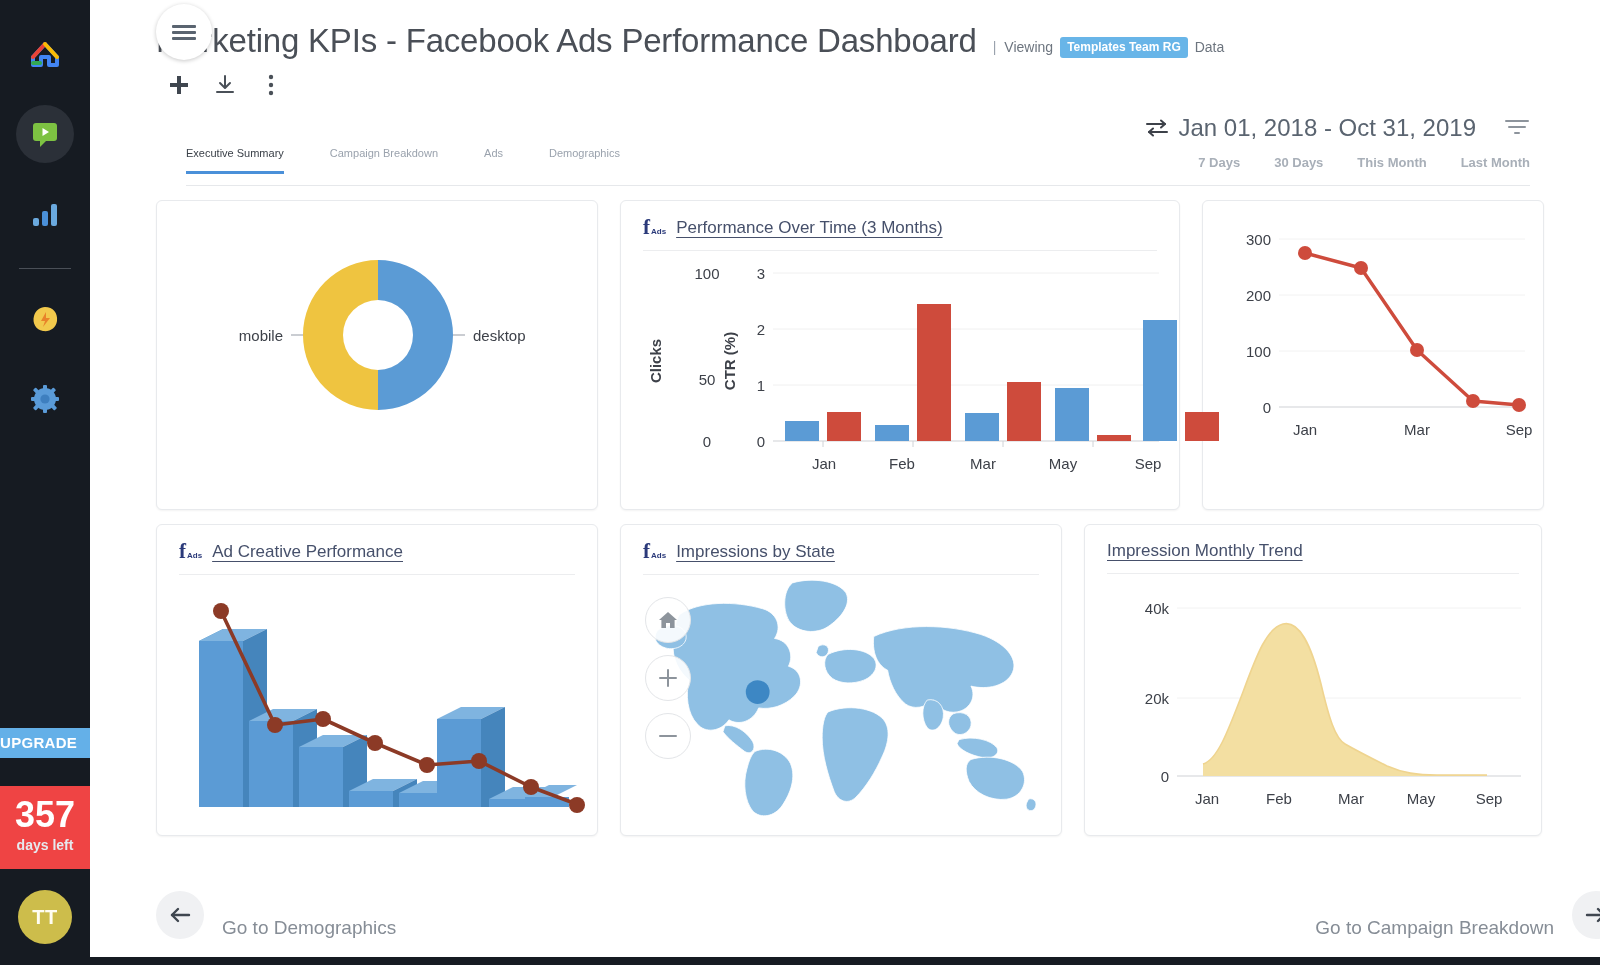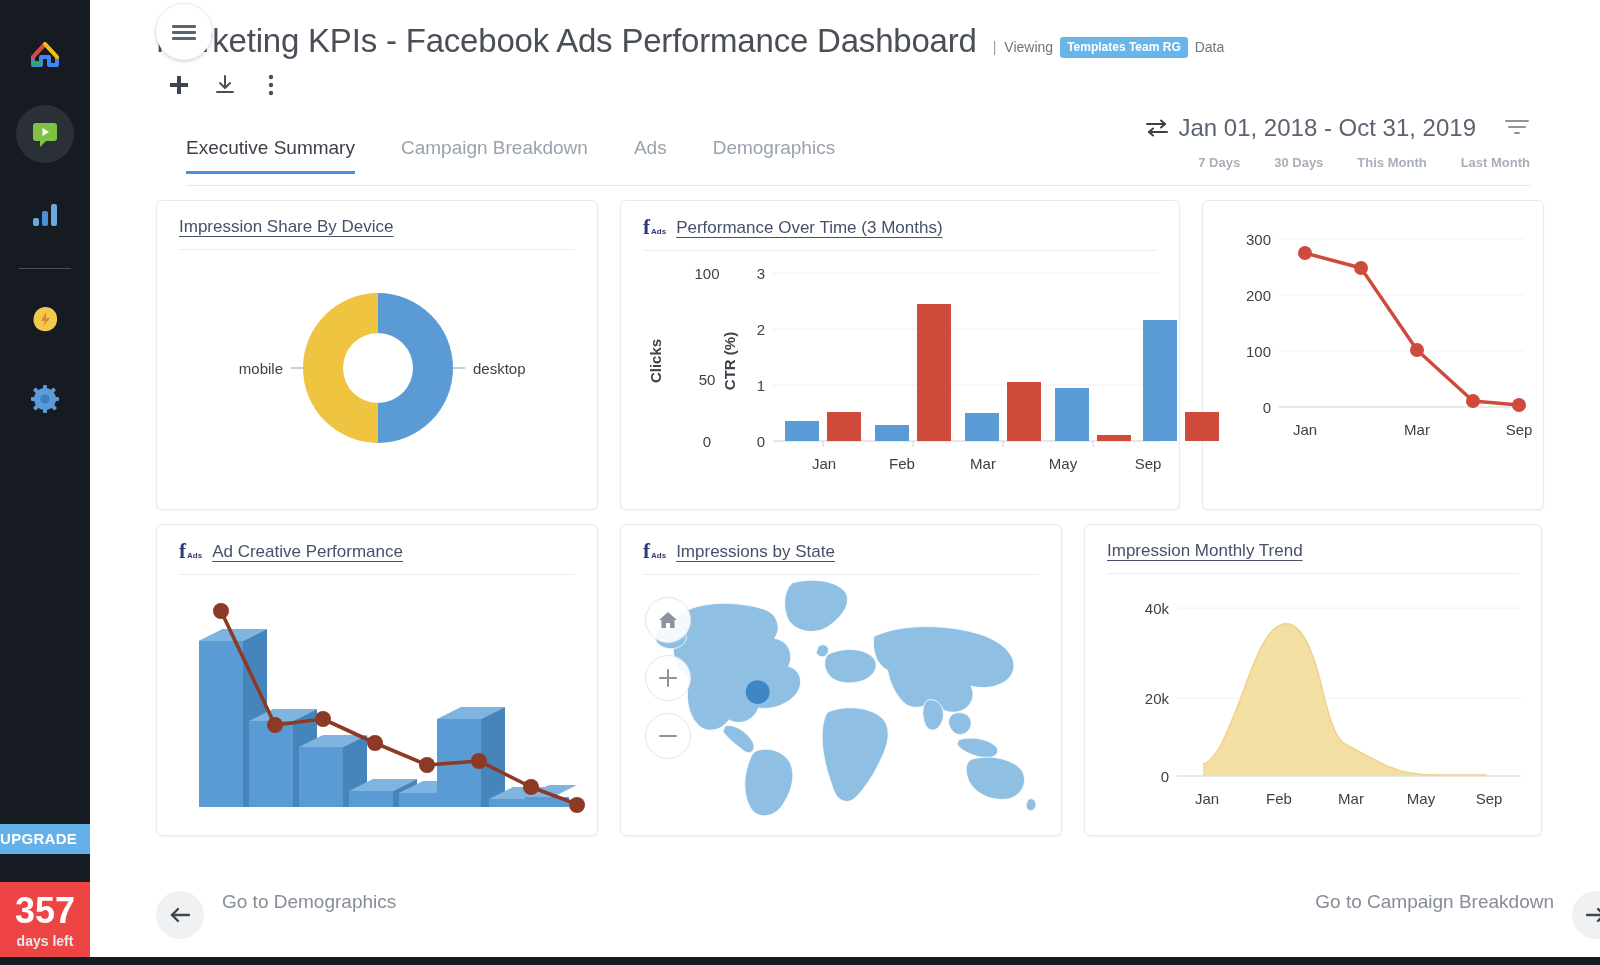--- a/index.html
+++ b/index.html
@@ -80,21 +80,21 @@
 
   
   .bar-row { position: relative; margin-top: 16px; height: 72px; }
   .daterange {
     position:absolute; right: 84px; top: 0;
     display:flex; align-items:center; gap: 9px;
     font-size: 24px; color: #5a6470; white-space:nowrap;
   }
   .filter-icon { position:absolute; right: 30px; top: 2px; }
   .tabs { position:absolute; left: 30px; bottom: 12px; display:flex; gap: 46px; }
-  .tab { font-size: 19px; color:#9aa2ad; padding-bottom: 12px; white-space: nowrap; }
+  .tab { font-size: 11px; color:#9aa2ad; padding-bottom: 12px; white-space: nowrap; }
   .tab.active { color:#3b4149; border-bottom: 3px solid #4a90d9; }
   .presets { position:absolute; right: 30px; bottom: 16px; display:flex; gap: 34px; }
   .preset { font-size: 13px; color:#a8afb8; white-space: nowrap; font-weight: bold; }
   .hrule { position:absolute; left: 30px; right: 30px; bottom: 0; height:1px; background:#e6e8eb; }
 
   
   .grid { display:grid; grid-template-columns: 442px 560px 342px; gap: 22px; margin-top: 14px; }
   .grid.row2 { grid-template-columns: 442px 442px 458px; }
   .card {
     background: #fff; border: 1px solid #e8eaed; border-radius: 6px;
@@ -124,21 +124,21 @@
     border: 1px solid #e3e5e8; background: rgba(255,255,255,.9);
     display:flex; align-items:center; justify-content:center; color:#8d949c;
   }
 
   
   .botnav {
     position:absolute; left: 66px; right: 0; bottom: 22px; height: 56px;
     display:flex; align-items:center; justify-content: space-between;
     padding-right: 0;
   }
-  .nav-left, .nav-right { display:flex; align-items:flex-start; gap: 18px; }
+  .nav-left, .nav-right { display:flex; align-items:flex-end; gap: 18px; }
   .nav-circle {
     width: 48px; height: 48px; border-radius:50%; background:#f0f1f3;
     display:flex; align-items:center; justify-content:center; color:#4a5058; flex:none;
   }
   .nav-label { font-size: 19px; color:#868d96; white-space:nowrap; }
   .nav-right { margin-right: -20px; }
 
   .bottom-strip { position:absolute; left:0; bottom:0; width:1600px; height: 8px; background:#161b22; }
 </style>
 </head>
@@ -196,20 +196,23 @@
         </svg>
       </div>
     </div>
 
     <div class="rail-bottom">
       <div class="upgrade">UPGRADE</div>
       <div class="trial">
         <div class="num">357</div>
         <div class="lbl">days left</div>
       </div>
+      <div class="avatar-wrap">
+        <div class="avatar">TT</div>
+      </div>
     </div>
   </div>
 
   <div class="main">
 
     <div class="hamburger">
       <span class="bars">
           <i></i>
           <i></i>
           <i></i>
@@ -282,23 +285,20 @@
           <div class="preset">30 Days</div>
           <div class="preset">This Month</div>
           <div class="preset">Last Month</div>
         </div>
         <div class="hrule"></div>
       </div>
 
       <div class="grid">
 
         <div class="card h1r">
-          <div class="card-head">
-            <span class="card-title">Impression Share By Device</span>
-          </div>
           <div class="plot">
             <svg width="398" height="236" viewBox="0 0 398 236">
               <line x1="112" y1="118" x2="157" y2="118" stroke="#b9bdc3" stroke-width="1.4"></line>
               <line x1="241" y1="118" x2="286" y2="118" stroke="#b9bdc3" stroke-width="1.4"></line>
               <path d="M199 43 A75 75 0 0 0 199 193 L199 153 A35 35 0 0 1 199 83 Z" fill="#EFC440"></path>
               <path d="M199 43 A75 75 0 0 1 199 193 L199 153 A35 35 0 0 0 199 83 Z" fill="#5B9BD5"></path>
               <text class="ax" x="104" y="124" text-anchor="end">mobile</text>
               <text class="ax" x="294" y="124" text-anchor="start">desktop</text>
             </svg>
           </div>

